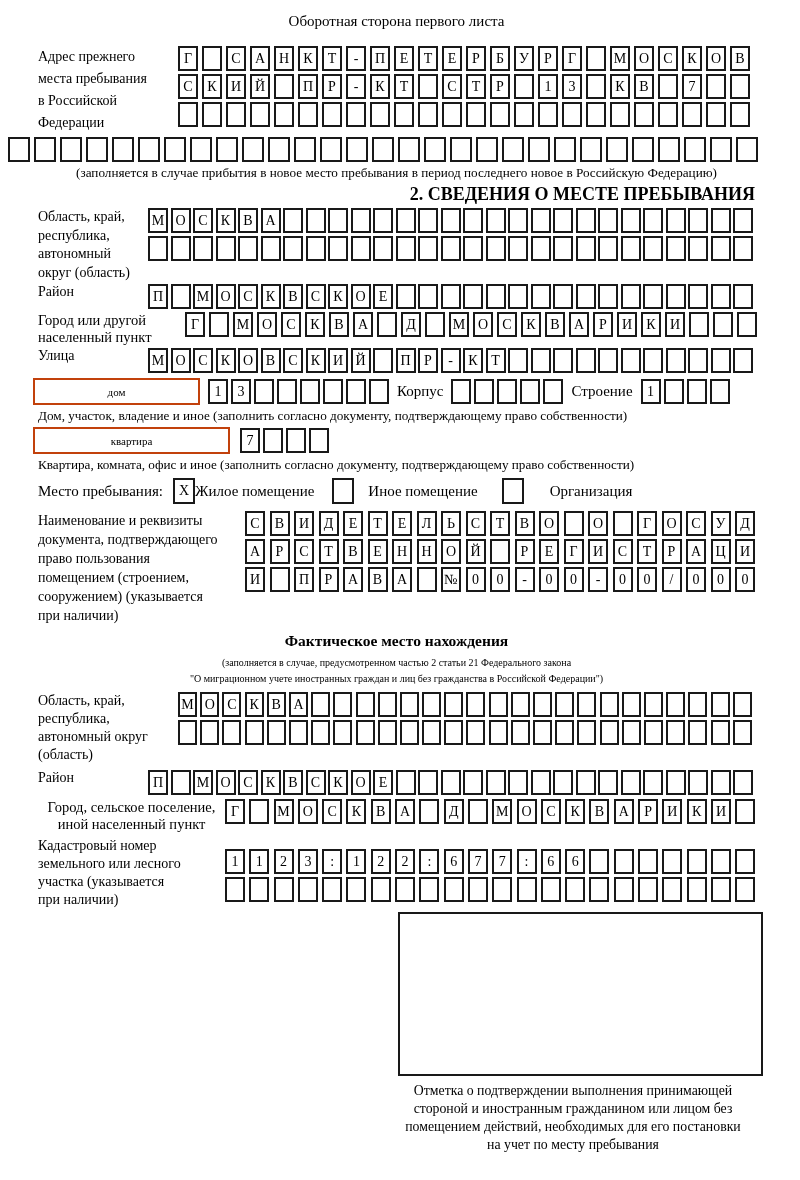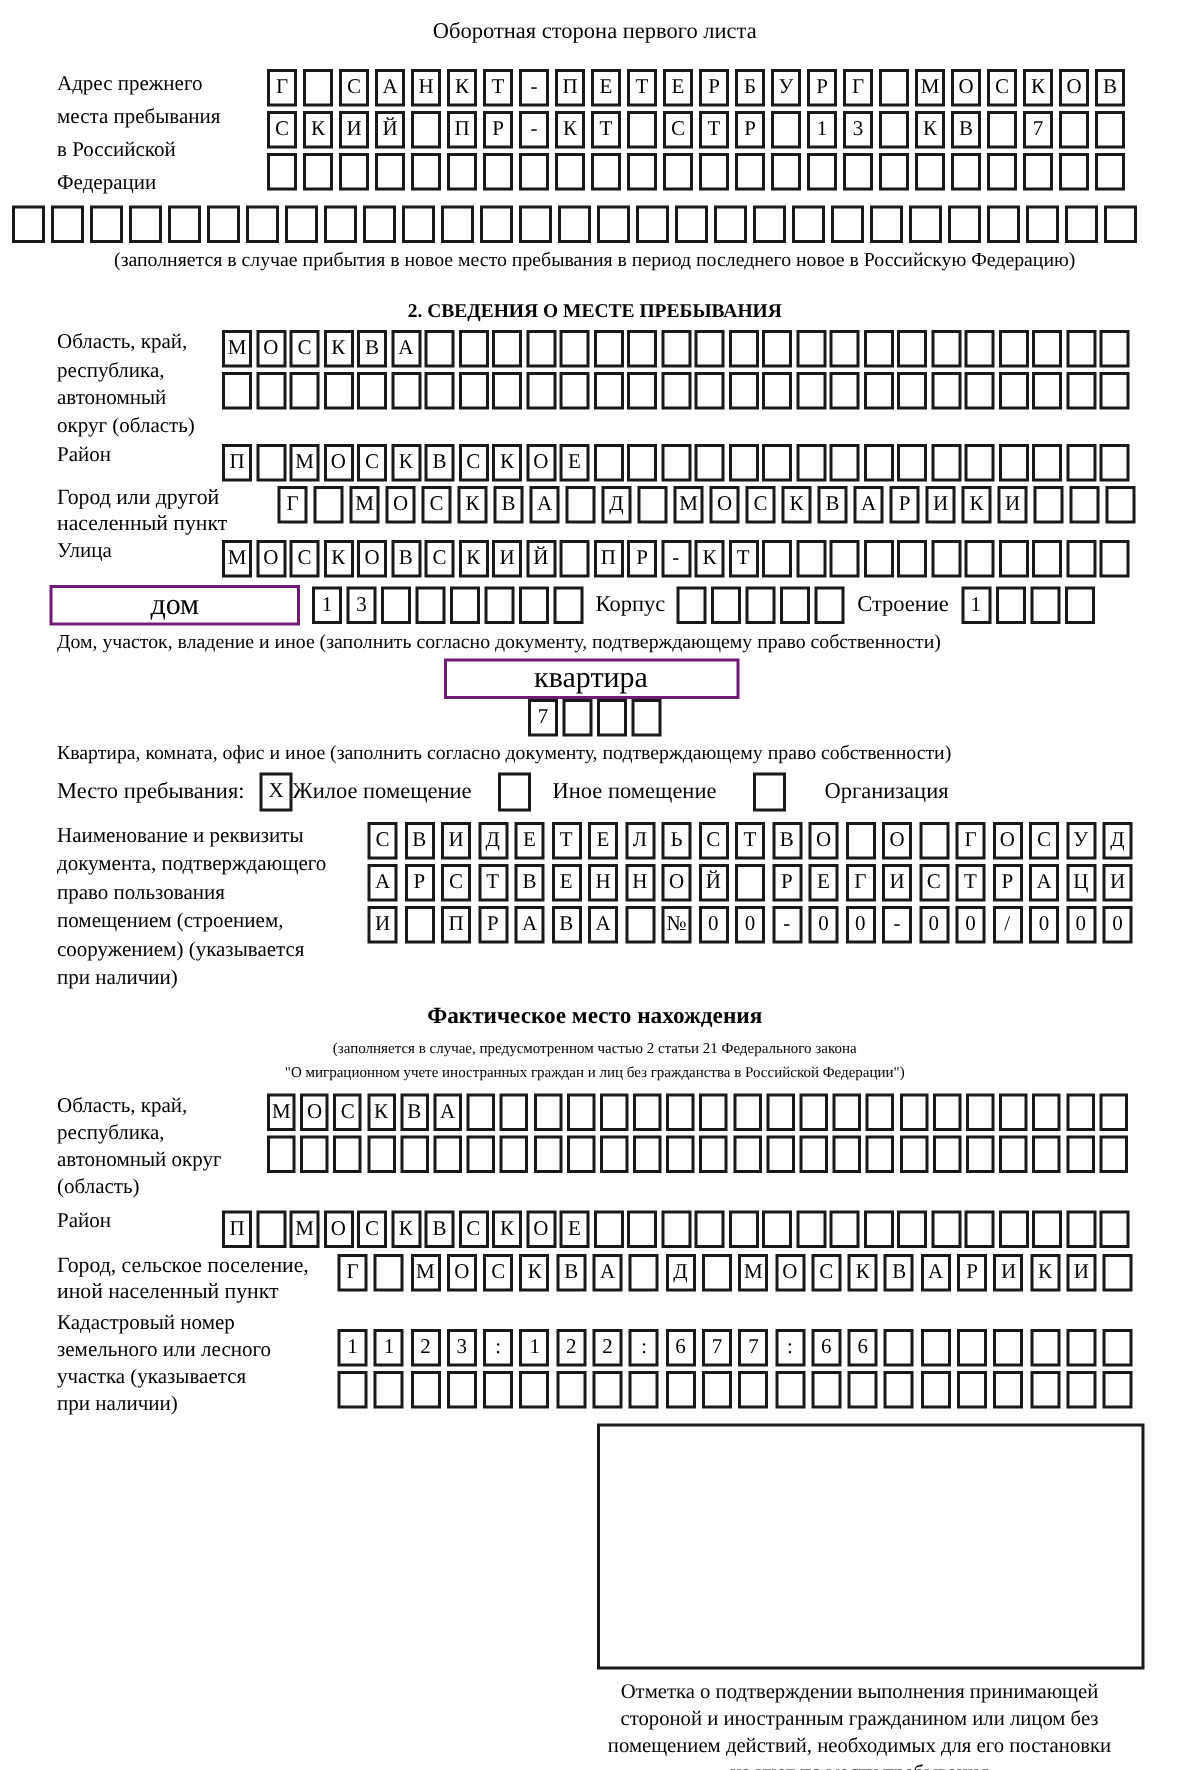--- a/index.html
+++ b/index.html
@@ -33,58 +33,58 @@
   .cS  { gap:3px; }
 
   
   .frow { display:flex; align-items:flex-start; }
 
   .addr-block { margin-top:16px; }
   .addr-label { width:140px; flex:none; line-height:22px; }
   .row4 { margin-top:3px; margin-left:-30px; }
   .note-center { margin-top:3px; text-align:center; font-size:13.2px; line-height:15px; }
 
-  .sec-title { margin-top:17px; text-align:center; font-weight:bold; font-size:13px; line-height:19px; }
+  .sec-title { margin-top:5px; text-align:right; font-weight:bold; font-size:18px; line-height:19px; }
 
   .oblast1 { margin-top:4px; }
   .oblast1 .label { width:110px; flex:none; line-height:18.5px; }
   .rayon1 { margin-top:2px; }
   .rayon1 .label { width:110px; flex:none; }
   .gorod1 { margin-top:3px; height:34px; }
   .gorod1 .label { width:147px; flex:none; line-height:17px; font-size:14.5px; }
   .ulitsa1 { margin-top:2px; }
   .ulitsa1 .label { width:110px; flex:none; }
 
   .dom-row { margin-top:5px; display:flex; align-items:center; }
-  .widebox { box-sizing:border-box; border:2px solid #701a75; height:27px;
-             display:flex; align-items:center; justify-content:center; font-size:20px; flex:none; }
+  .widebox { box-sizing:border-box; border:2px solid #c2410c; height:27px;
+             display:flex; align-items:center; justify-content:center; font-size:11px; flex:none; }
   .dom-box { width:167px; margin-left:-5px; }
   .kv-box  { width:197px; margin-left:-5px; }
   .inline-lbl { font-size:15px; margin:0 8px; }
   .small-note { margin-top:3px; font-size:13.2px; line-height:15px; }
 
-  .kv-row { margin-top:4px; display:flex; align-items:center;flex-direction:column; }
+  .kv-row { margin-top:4px; display:flex; align-items:center; }
 
   .mesto-row { margin-top:6px; display:flex; align-items:center; font-size:15px; }
   .checkbox { box-sizing:border-box; width:22px; height:26px; border:2px solid #191919; flex:none;
               display:flex; align-items:center; justify-content:center; font-size:14px; }
   .mesto-note { margin-top:2px; margin-left:155px; width:350px; text-align:center; font-size:13.2px; line-height:15px; }
 
   .doc-block { margin-top:7px; }
   .doc-block .label { width:207px; flex:none; line-height:19px; }
 
   .fact-title { margin-top:6px; text-align:center; font-weight:bold; font-size:15.5px; line-height:19px; }
   .fact-note { margin-top:5px; text-align:center; font-size:10px; line-height:16px; }
 
   .oblast2 { margin-top:5px; }
   .oblast2 .label { width:140px; flex:none; line-height:18px; }
   .rayon2 { margin-top:6px; }
   .rayon2 .label { width:110px; flex:none; }
   .gorod2 { margin-top:4px; height:34px; }
-  .gorod2 .label { width:187px; flex:none; line-height:17px; font-size:14.5px; }
+  .gorod2 .label { width:187px; flex:none; line-height:17px; font-size:14.5px;text-align:center; }
   .kadastr { margin-top:4px; height:72px;justify-content:space-between; }
   .kadastr .label { width:187px; flex:none; line-height:18px; }
   .kadastr .stack { padding-top:12px; }
 
   .stamp-box { margin-top:3px; margin-left:360px; width:365px; height:164px;
                box-sizing:border-box; border:2px solid #191919; }
   .stamp-caption { margin-top:6px; margin-left:345px; width:380px; text-align:center;
                    font-size:13.8px; line-height:18px; }
 </style>
 </head>

